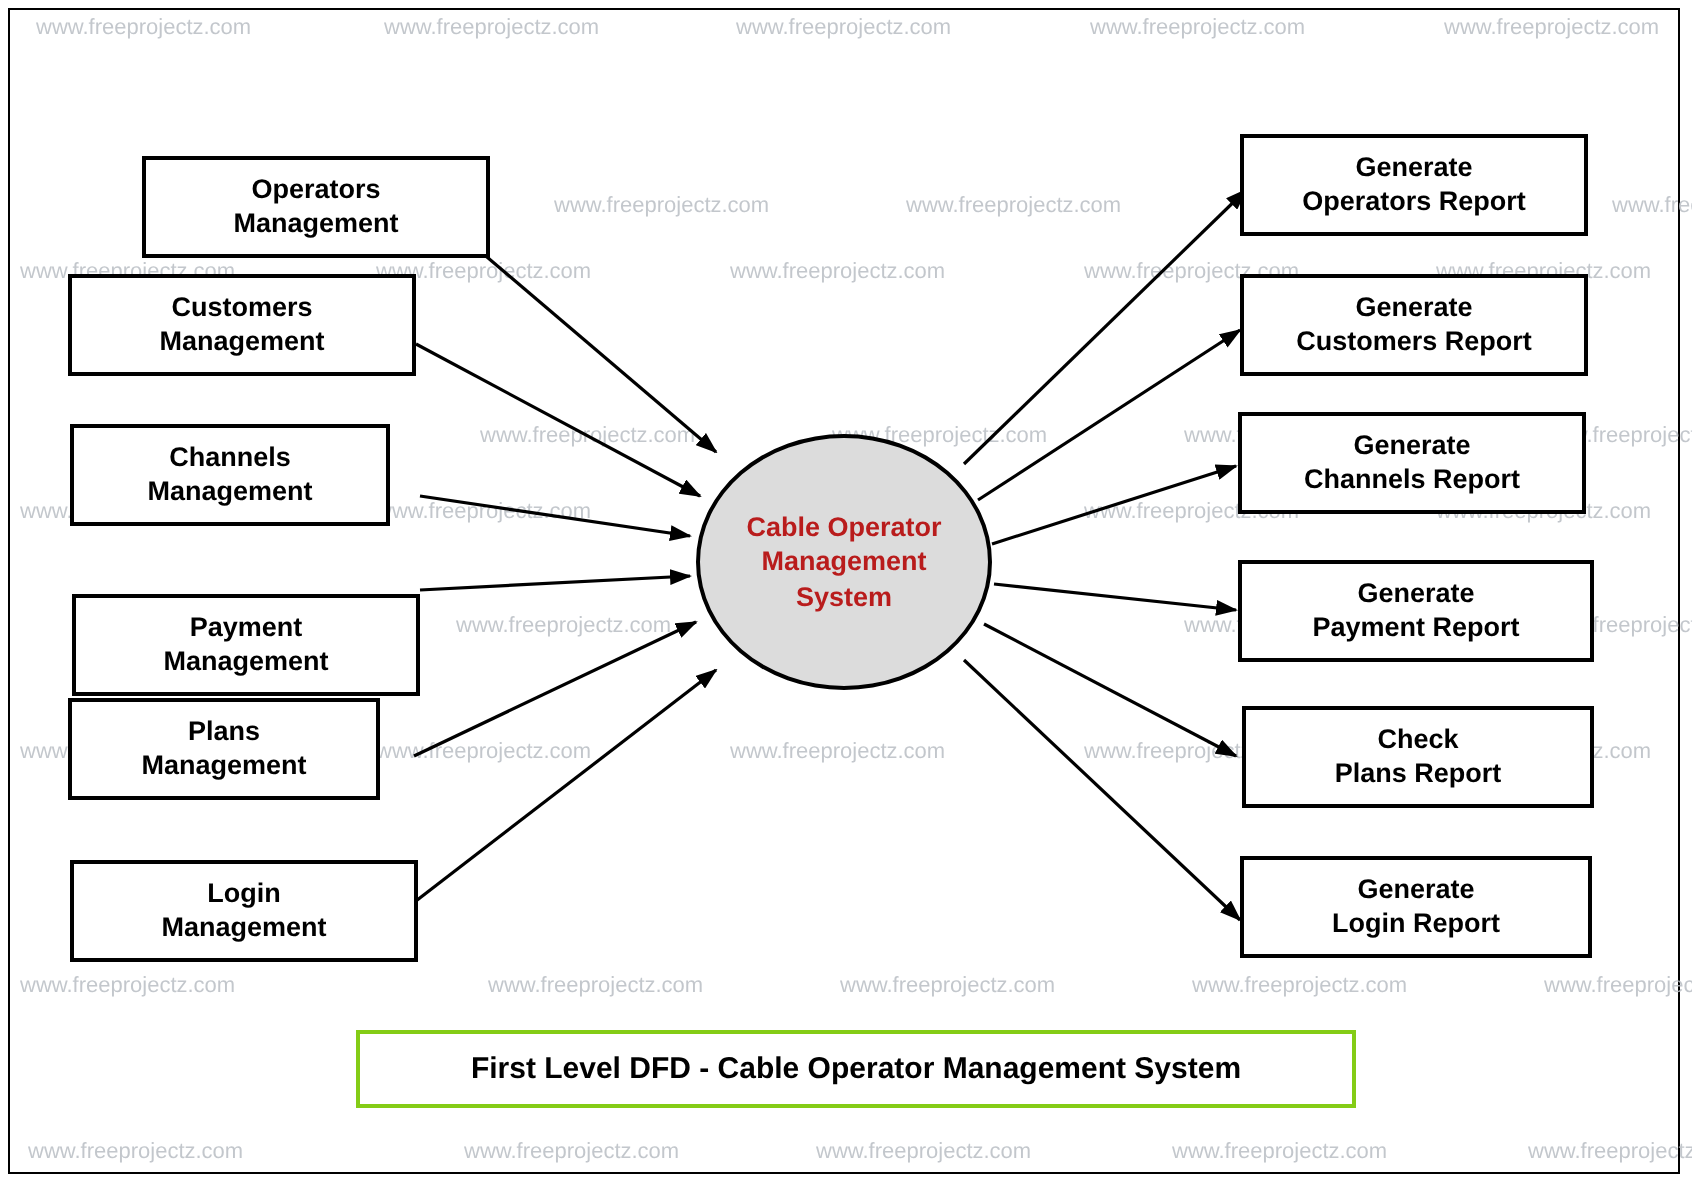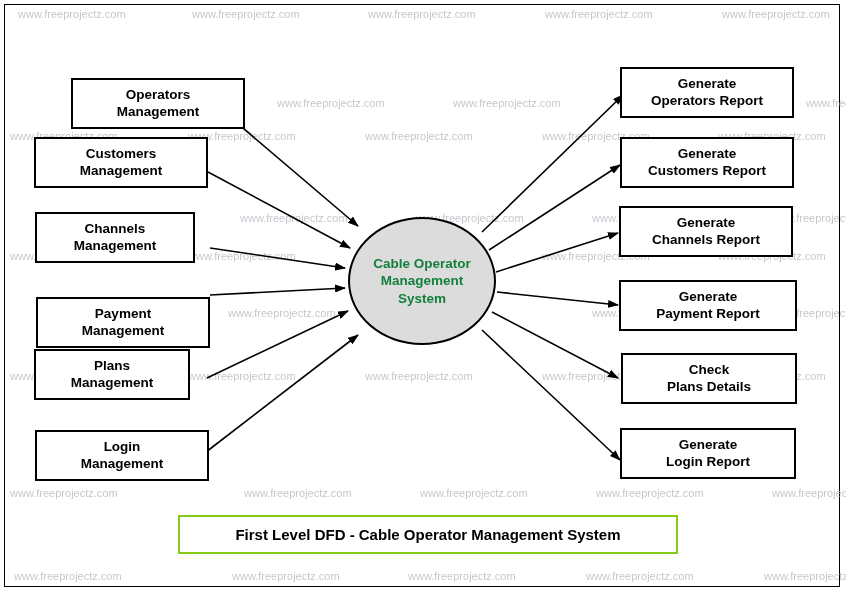--- a/index.html
+++ b/index.html
@@ -57,21 +57,21 @@
     border: 2px solid #000000;
     background: #dcdcdc;
     border-radius: 50%;
     display: flex;
     align-items: center;
     justify-content: center;
     text-align: center;
     font-weight: bold;
     font-size: 13.5px;
     line-height: 1.3;
-    color: #15803d;
+    color: #b91c1c;
     white-space: pre-line;
   }
   .caption {
     position: absolute;
     box-sizing: border-box;
     border: 2px solid #84cc16;
     background: #ffffff;
     display: flex;
     align-items: center;
     justify-content: center;
@@ -186,21 +186,21 @@
 
   <div class="node" style="left:620px; top:67px; width:174px; height:51px;">Generate
 Operators Report</div>
   <div class="node" style="left:620px; top:137px; width:174px; height:51px;">Generate
 Customers Report</div>
   <div class="node" style="left:619px; top:206px; width:174px; height:51px;">Generate
 Channels Report</div>
   <div class="node" style="left:619px; top:280px; width:178px; height:51px;">Generate
 Payment Report</div>
   <div class="node" style="left:621px; top:353px; width:176px; height:51px;">Check
-Plans Details</div>
+Plans Report</div>
   <div class="node" style="left:620px; top:428px; width:176px; height:51px;">Generate
 Login Report</div>
 
   <div class="process" style="left:348px; top:217px; width:148px; height:128px;">Cable Operator
 Management
 System</div>
 
   <div class="caption" style="left:178px; top:515px; width:500px; height:39px;">First Level DFD - Cable Operator Management System</div>
 
 </div>

